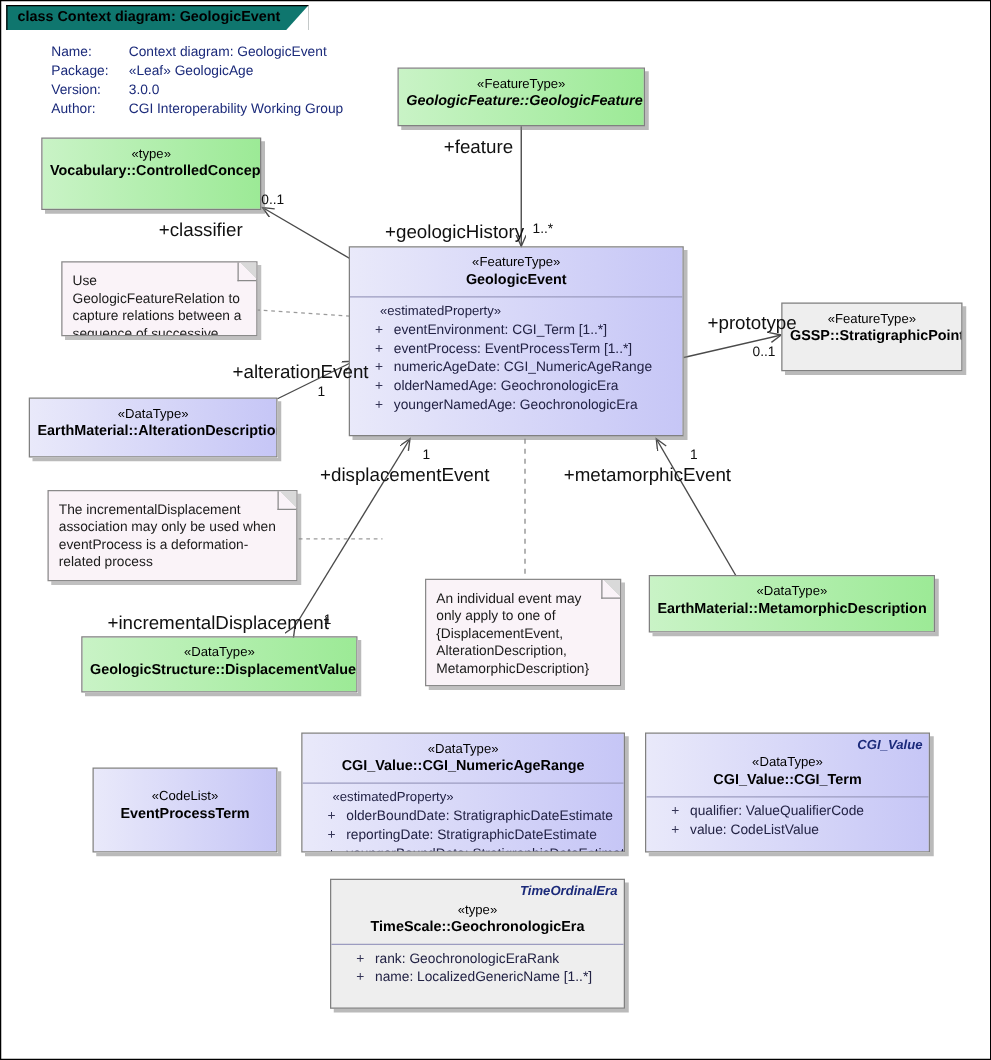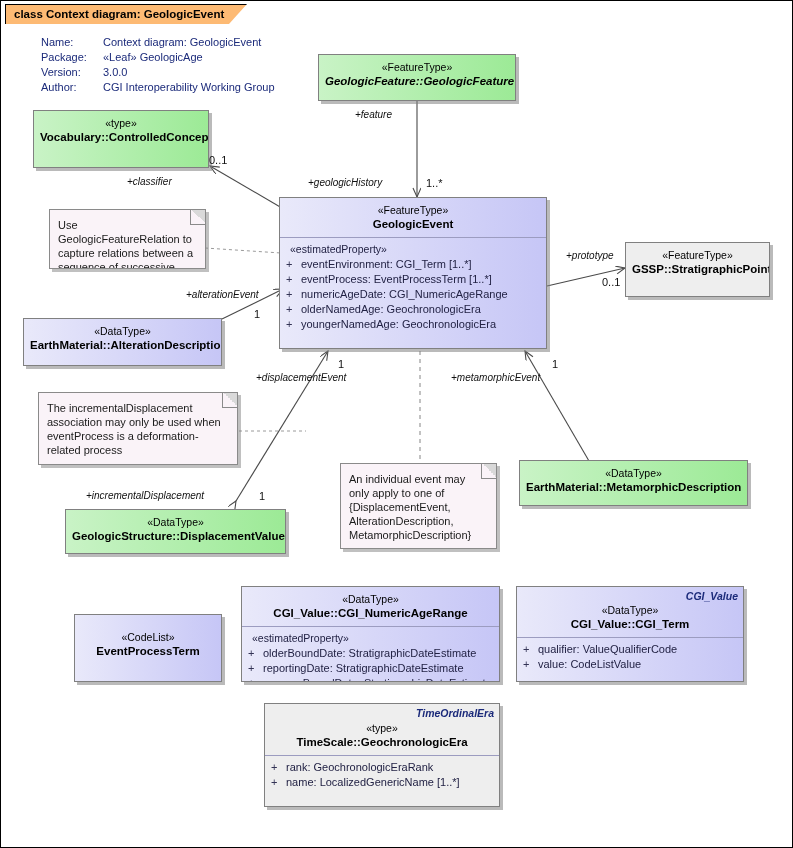--- a/index.html
+++ b/index.html
@@ -18,21 +18,21 @@
     border: 1px solid #000000;
     box-sizing: border-box;
     overflow: hidden;
   }
   
   #frame-tab {
     position: absolute;
     left: 4px;
     top: 3px;
     height: 19px;
-    background: #fdba74;
+    background: #0f766e;
     border: 1px solid #000000;
     border-bottom: none;
     padding: 0 22px 0 8px;
     font-size: 11.5px;
     font-weight: bold;
     color: #000000;
     line-height: 19px;
     white-space: nowrap;
     z-index: 5;
   }
@@ -101,21 +101,21 @@
     font-style: italic;
     font-weight: bold;
     color: #1b2a7a;
   }
   .cls .sep {
     border-top: 1px solid #9c9cc0;
     height: 0;
     font-size: 0;
   }
   .cls .attrs {
-    padding: 4px 4px 6px 6px;
+    padding: 4px 4px 6px 20px;
   }
   .cls .attrline {
     line-height: 15px;
     font-size: 11px;
     color: #222244;
     white-space: nowrap;
   }
   .cls .attrline .plus {
     display: inline-block;
     width: 15px;
@@ -151,24 +151,23 @@
     height: 15px;
     background: linear-gradient(to bottom left, #d9d9d9 0% 50%, transparent 50% 100%);
     border-left: 1px solid #8a8a8a;
     border-bottom: 1px solid #8a8a8a;
   }
   .note .txt { white-space: pre-line; }
 
   
   .lbl {
     position: absolute;
-    font-size: 10px;
+    font-size: 15px;
     color: #101010;
     white-space: nowrap;
-    font-style: italic;
   }
   .mult {
     position: absolute;
     font-size: 11px;
     color: #101010;
     white-space: nowrap;
   }
   
   #links {
     position: absolute;

